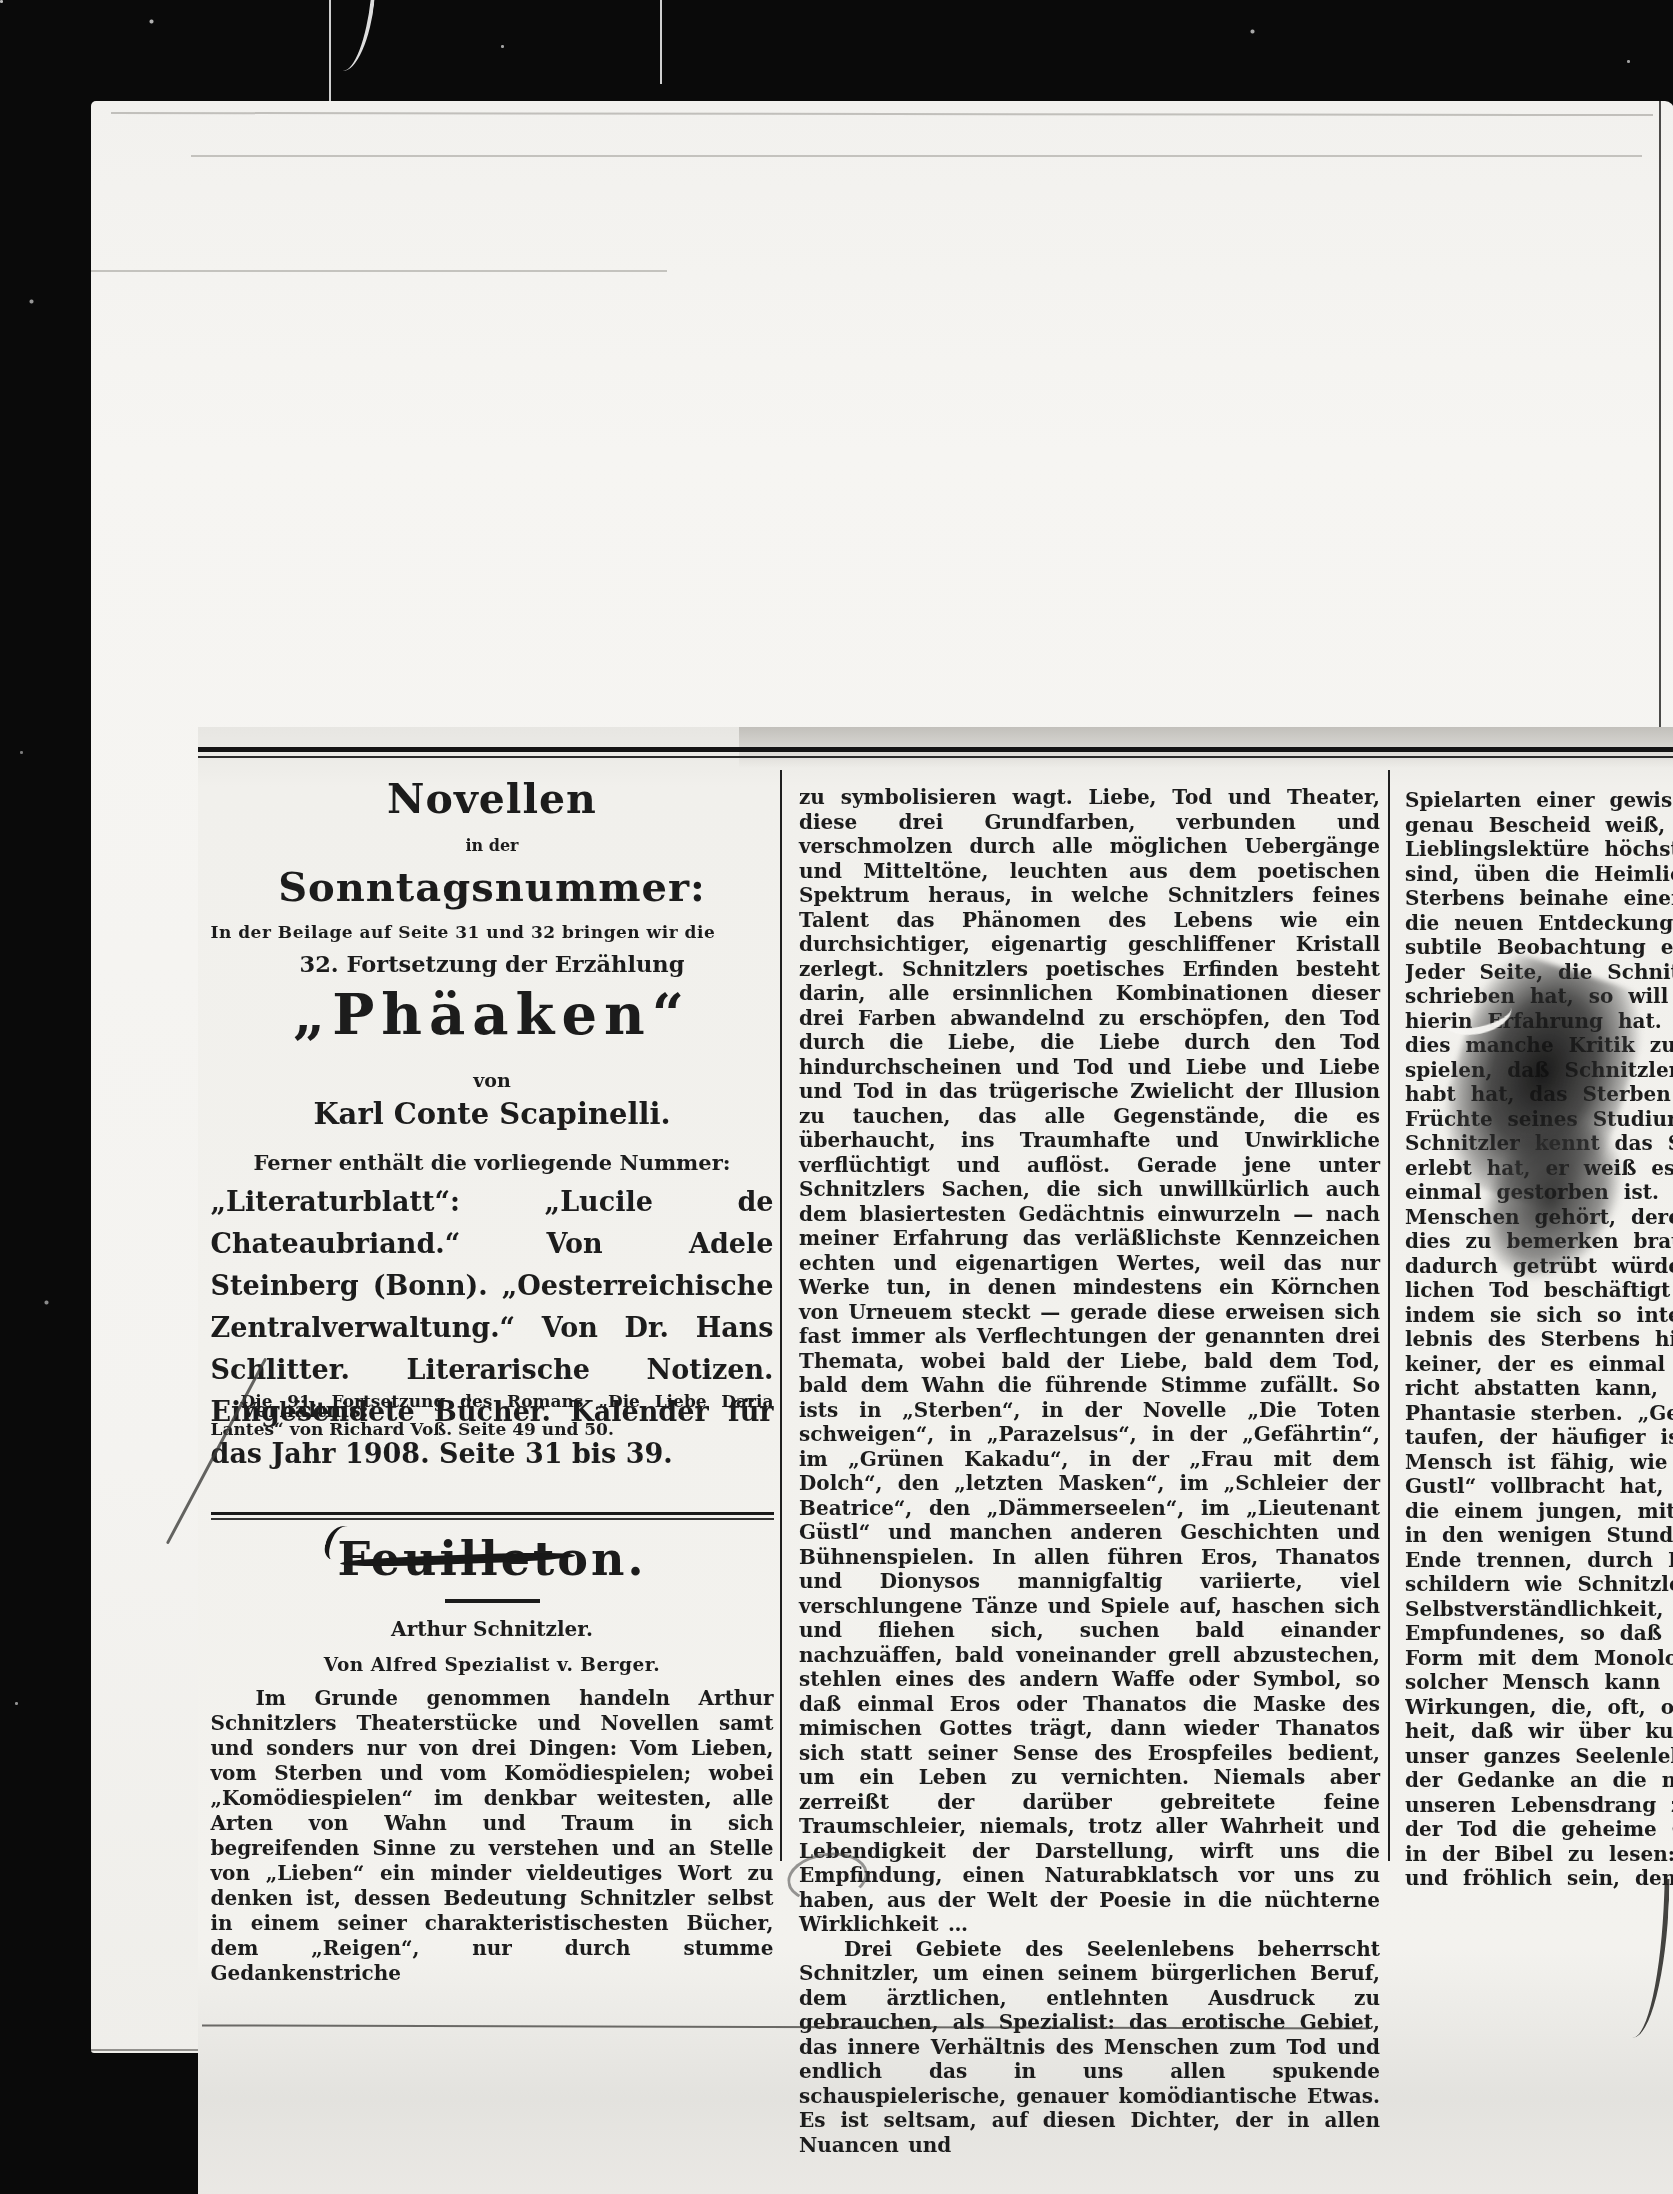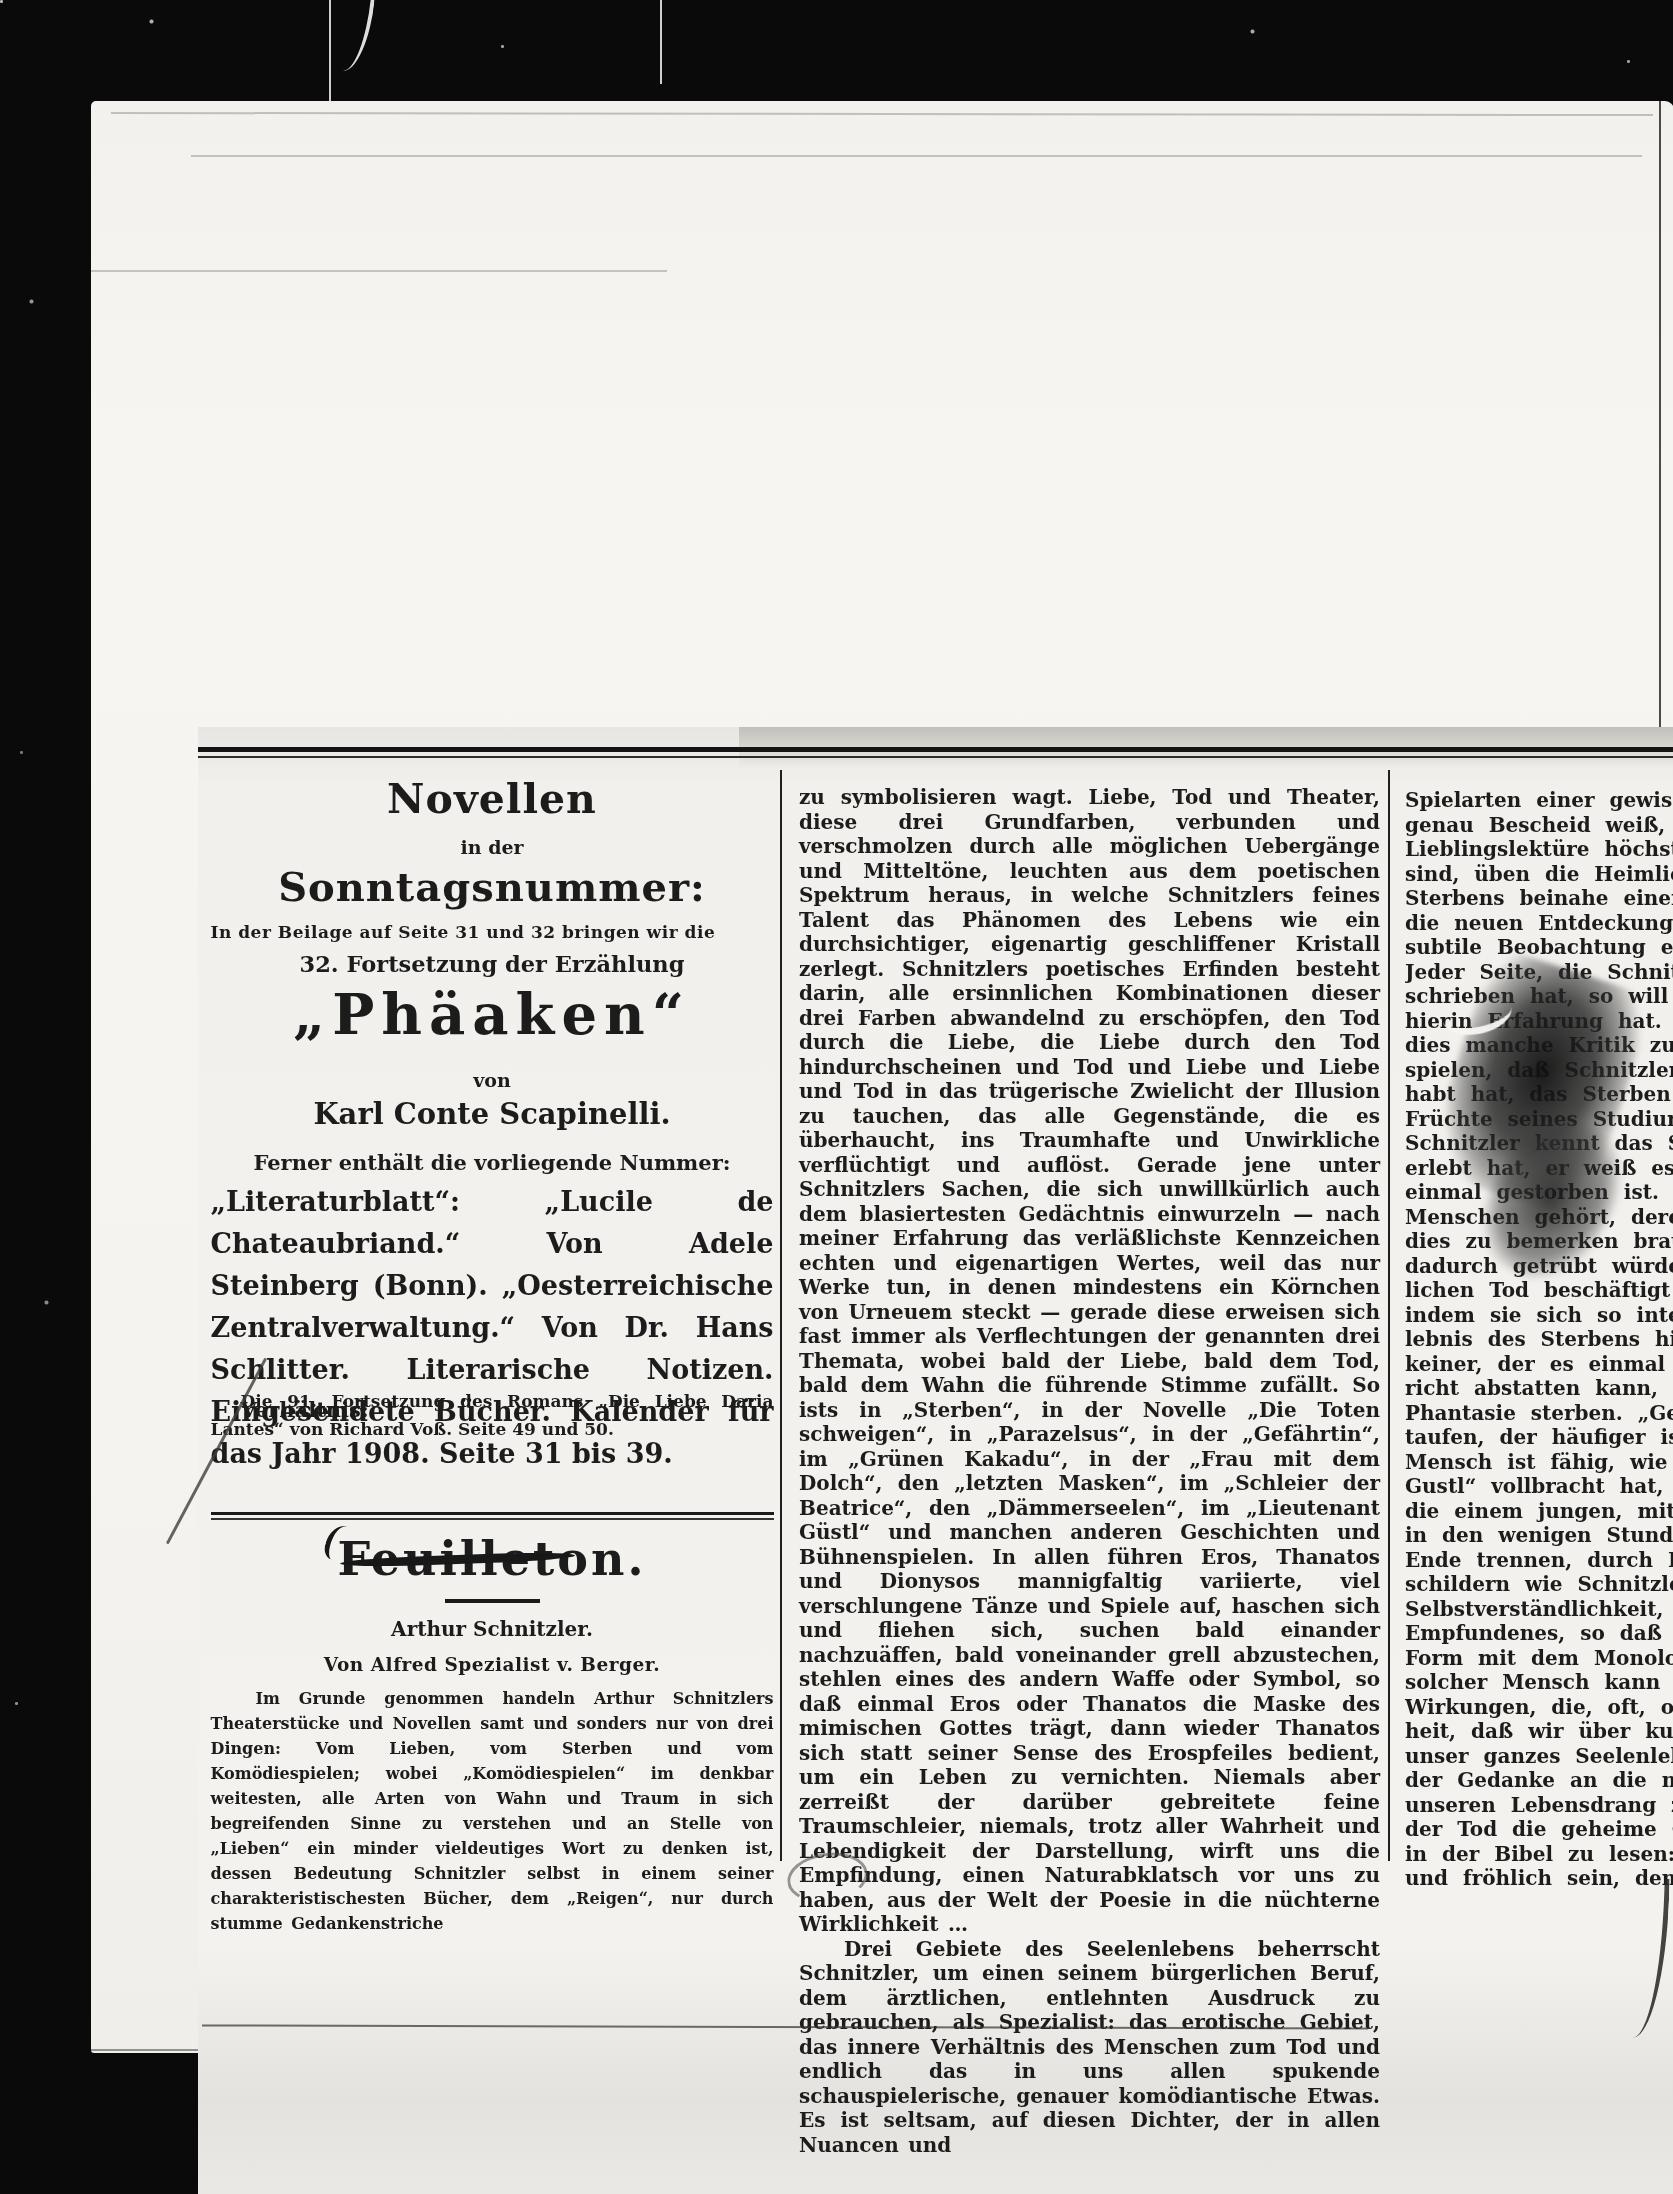--- a/index.html
+++ b/index.html
@@ -47,39 +47,39 @@
 
   .col{position:absolute;top:0;}
   .col-left{left:12.5px;width:563px;}
   .col-mid{left:601px;width:581px;}
   .col-right{left:1207px;width:269px;}
 
   .blk{position:absolute;left:0;width:100%;font-weight:700;}
   .ctr{text-align:center;}
   .jst{text-align:justify;}
   .t-novellen{top:48px;font-size:41px;letter-spacing:1px;}
-  .t-inder{top:109px;font-size:19px;}
+  .t-inder{top:109px;font-size:16px;}
   .t-sonntag{top:136px;font-size:40px;letter-spacing:1px;}
   .t-announce1{top:195px;font-size:17px;letter-spacing:0.5px;}
   .t-announce2{top:224px;font-size:22.5px;}
   .t-phaaken{top:254px;font-size:56px;letter-spacing:7px;}
   .t-von{top:342px;font-size:19px;}
   .t-author{top:370px;font-size:29px;}
   .t-ferner{top:423px;font-size:21px;}
   .t-contents{top:454px;font-size:27px;line-height:42px;}
   .t-schliess{top:670px;font-size:21px;text-align:left;padding-left:30px;box-sizing:border-box;}
   .t-finally{top:660px;font-size:17px;line-height:28px;text-indent:30px;}
   .rule-mid{top:785px;}
   .rule-mid .r1{height:2.5px;background:#1a1a1a;}
   .rule-mid .r2{height:1.5px;background:#333;margin-top:3.5px;}
   .t-feuilleton{top:805px;font-size:46px;letter-spacing:3px;}
   .feu-under{position:absolute;top:872px;left:234px;width:95px;height:3.5px;background:#1b1b1b;}
   .t-arthur{top:890px;font-size:20px;}
   .t-byline{top:927px;font-size:18.5px;letter-spacing:0.5px;}
-  .t-body{top:959px;font-size:16px;line-height:25px;text-indent:45px;word-spacing:3px;}
+  .t-body{top:959px;font-size:20px;line-height:25px;text-indent:45px;word-spacing:3px;}
 
   .midtext{position:absolute;top:58px;left:0;width:100%;font-weight:700;font-size:20px;
     line-height:24.5px;text-align:justify;word-spacing:2.5px;}
   .midtext p{margin:0;}
   .midtext p+p{text-indent:45px;}
 
   .rightlines{position:absolute;top:61px;left:0;width:310px;font-weight:700;font-size:20px;
     line-height:24.5px;word-spacing:8px;}
   .rightlines div{white-space:nowrap;height:24.5px;overflow:hidden;}
 

